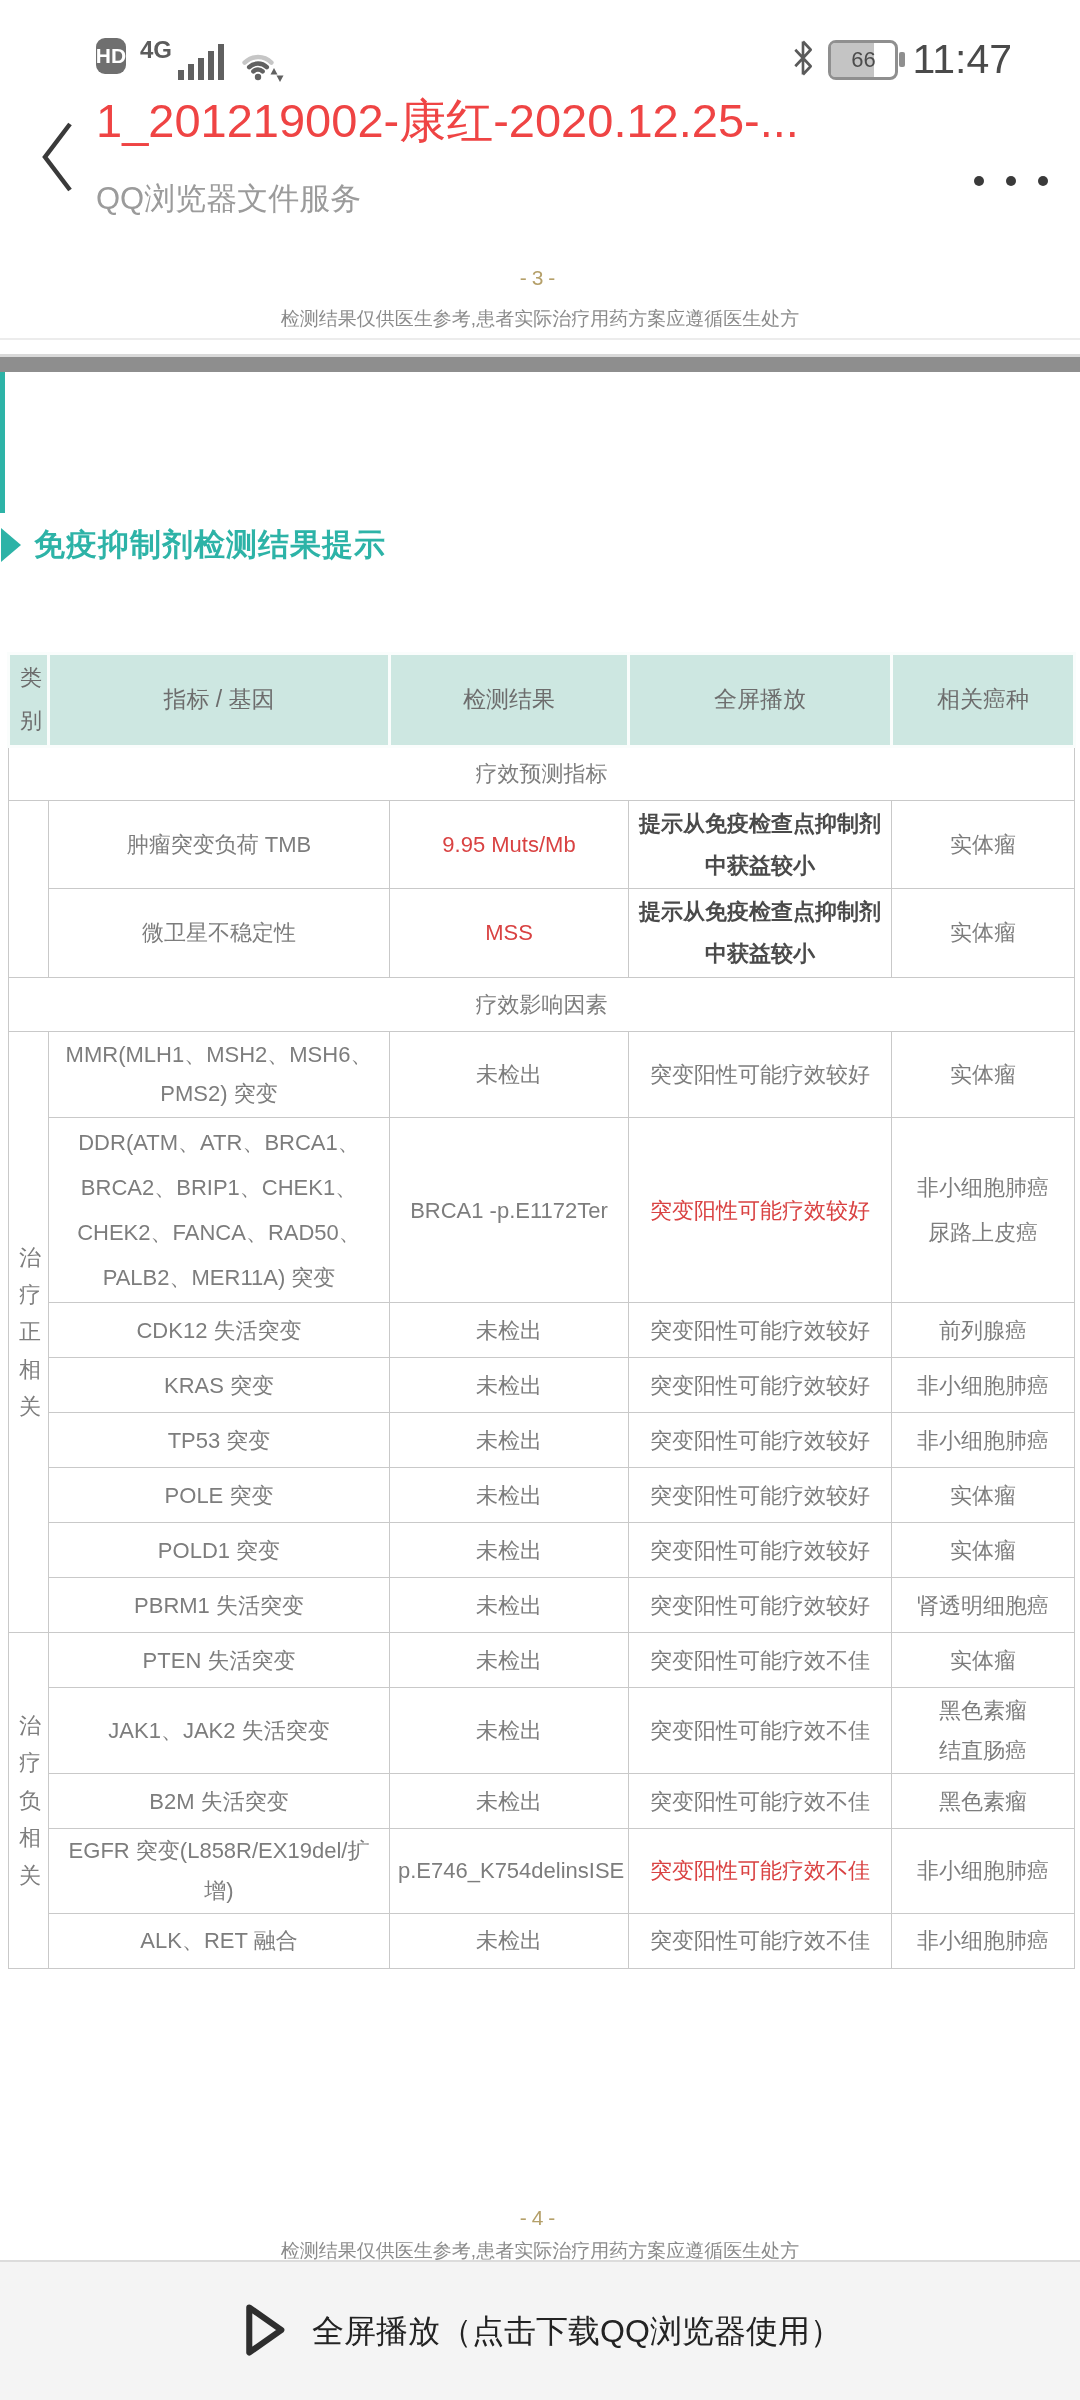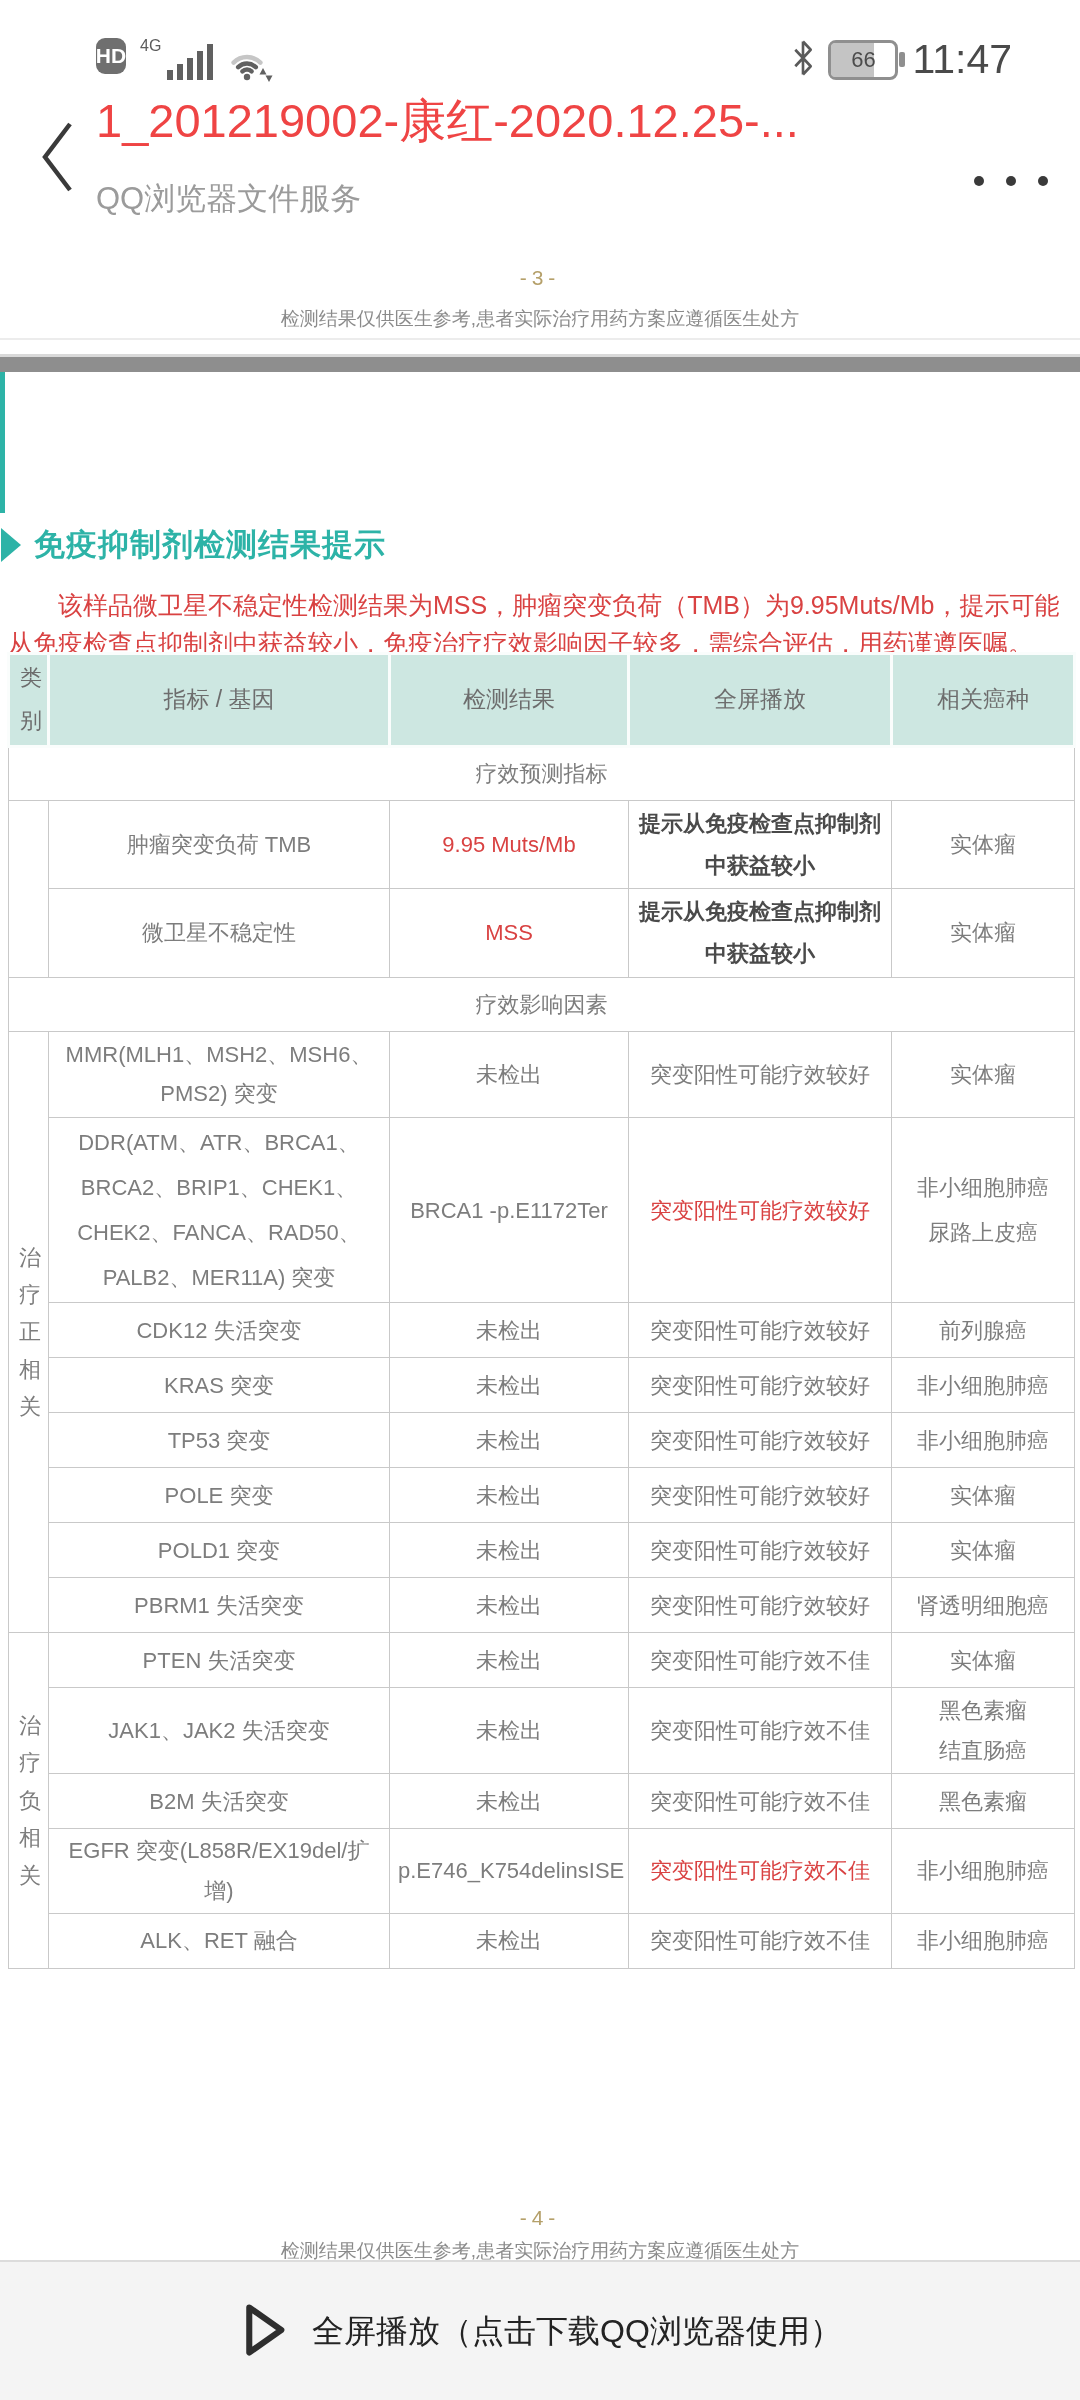--- a/index.html
+++ b/index.html
@@ -5,21 +5,21 @@
   html,body{margin:0;padding:0;background:#fff;}
   .screen{
     position:relative;width:1080px;height:2400px;background:#ffffff;overflow:hidden;
     font-family:"Liberation Sans","DejaVu Sans",sans-serif;
   }
   
   .statusbar{position:absolute;top:0;left:0;width:1080px;height:90px;}
   .sb-left{position:absolute;left:96px;top:38px;display:flex;align-items:flex-start;}
   .hd-badge{width:30px;height:36px;background:#6f6f6f;border-radius:9px;color:#fff;
     font-size:21px;font-weight:bold;display:flex;align-items:center;justify-content:center;}
-  .net-4g{margin-left:14px;font-size:16px;font-weight:normal;color:#5c5c5c;line-height:1;}
+  .net-4g{margin-left:14px;font-size:24px;font-weight:bold;color:#5c5c5c;line-height:1;}
   .sig-bars{margin-left:6px;height:42px;display:flex;align-items:flex-end;gap:4px;}
   .sig-bars span{display:block;width:6px;background:#606060;}
   .wifi{margin-left:12px;}
   .sb-right{position:absolute;right:68px;top:36px;display:flex;align-items:center;gap:14px;}
   .battery{position:relative;width:64px;height:34px;border:3px solid #8f8f8f;border-radius:8px;
     display:flex;align-items:center;justify-content:center;}
   .battery .fill{position:absolute;left:0;top:0;bottom:0;width:66%;background:#c4c4c4;border-radius:4px 0 0 4px;}
   .battery .pct{position:relative;font-size:22px;color:#4c4c4c;}
   .battery .nub{position:absolute;right:-10px;top:9px;width:6px;height:15px;background:#8f8f8f;border-radius:2px;}
   .sb-time{font-size:41px;color:#4a4a4a;margin-left:0;}
@@ -135,21 +135,20 @@
 
   <div class="sep-light"></div>
   <div class="sep-band"></div>
   <div class="teal-edge"></div>
 
   <div class="sec-title">
     <span class="tri"></span>
     <span class="txt">免疫抑制剂检测结果提示</span>
   </div>
 
-  <div class="summary">该样品微卫星不稳定性检测结果为MSS，肿瘤突变负荷（TMB）为9.95Muts/Mb，提示可能从免疫检查点抑制剂中获益较小，免疫治疗疗效影响因子较多，需综合评估，用药谨遵医嘱。</div>
 
   <div class="rtable">
     <table>
       <colgroup>
         <col class="c-cat">
           <col class="c-gene">
           <col class="c-result">
         <col class="c-interp">
           <col class="c-cancer">
       </colgroup>

